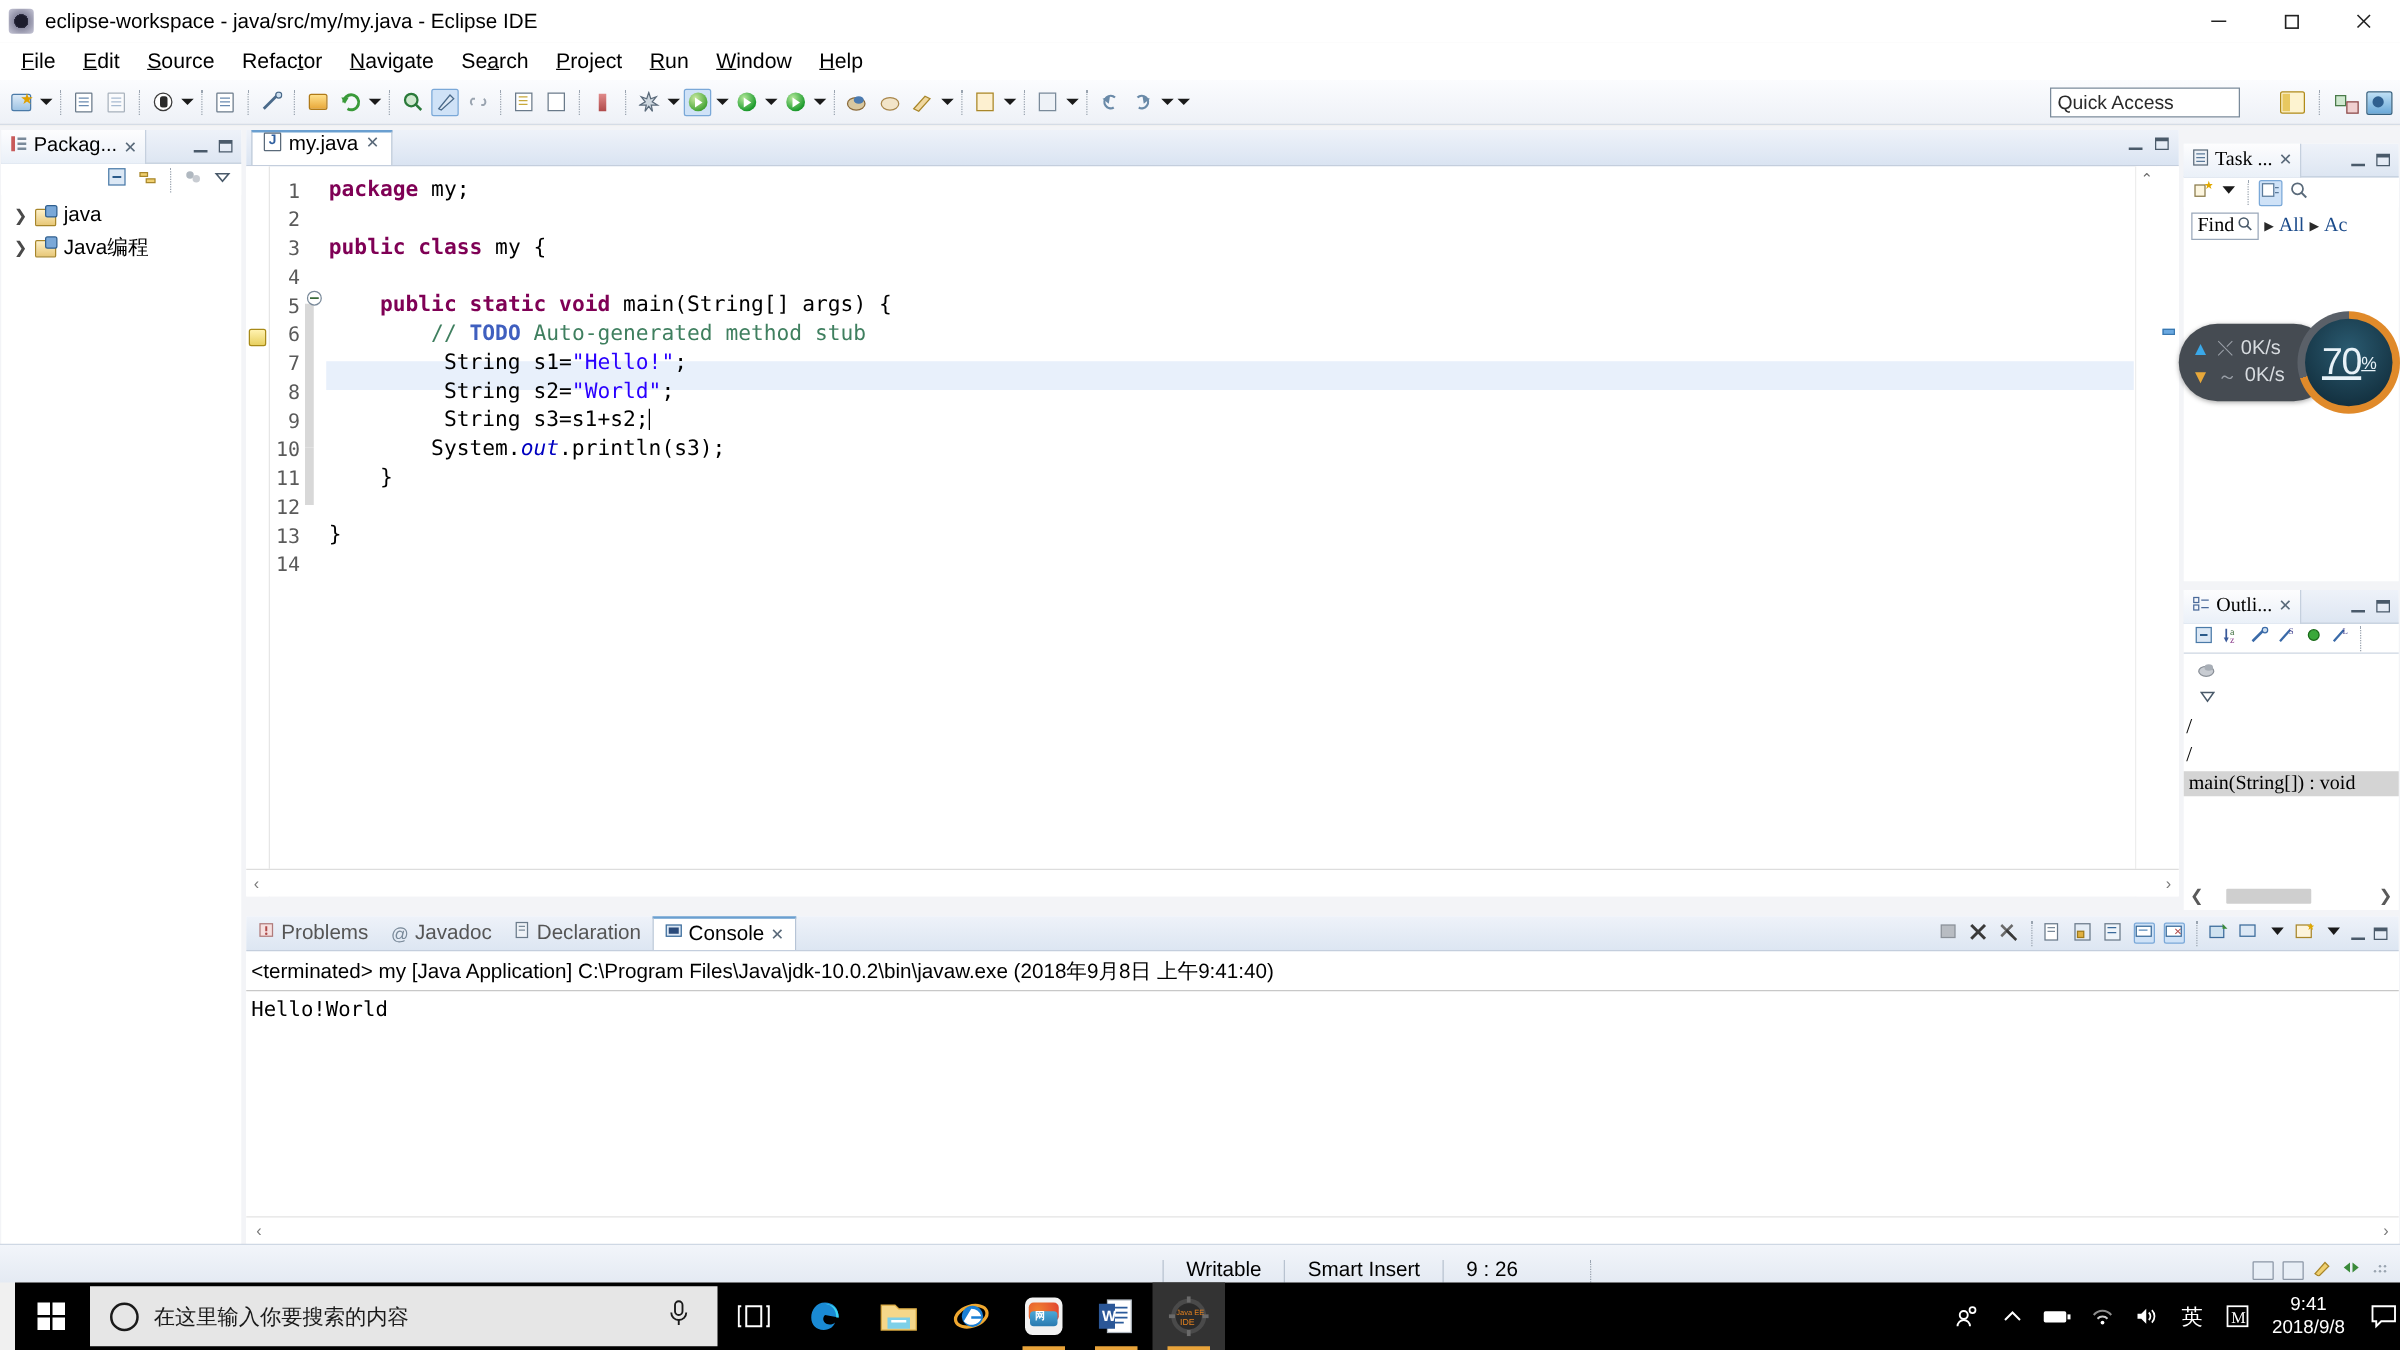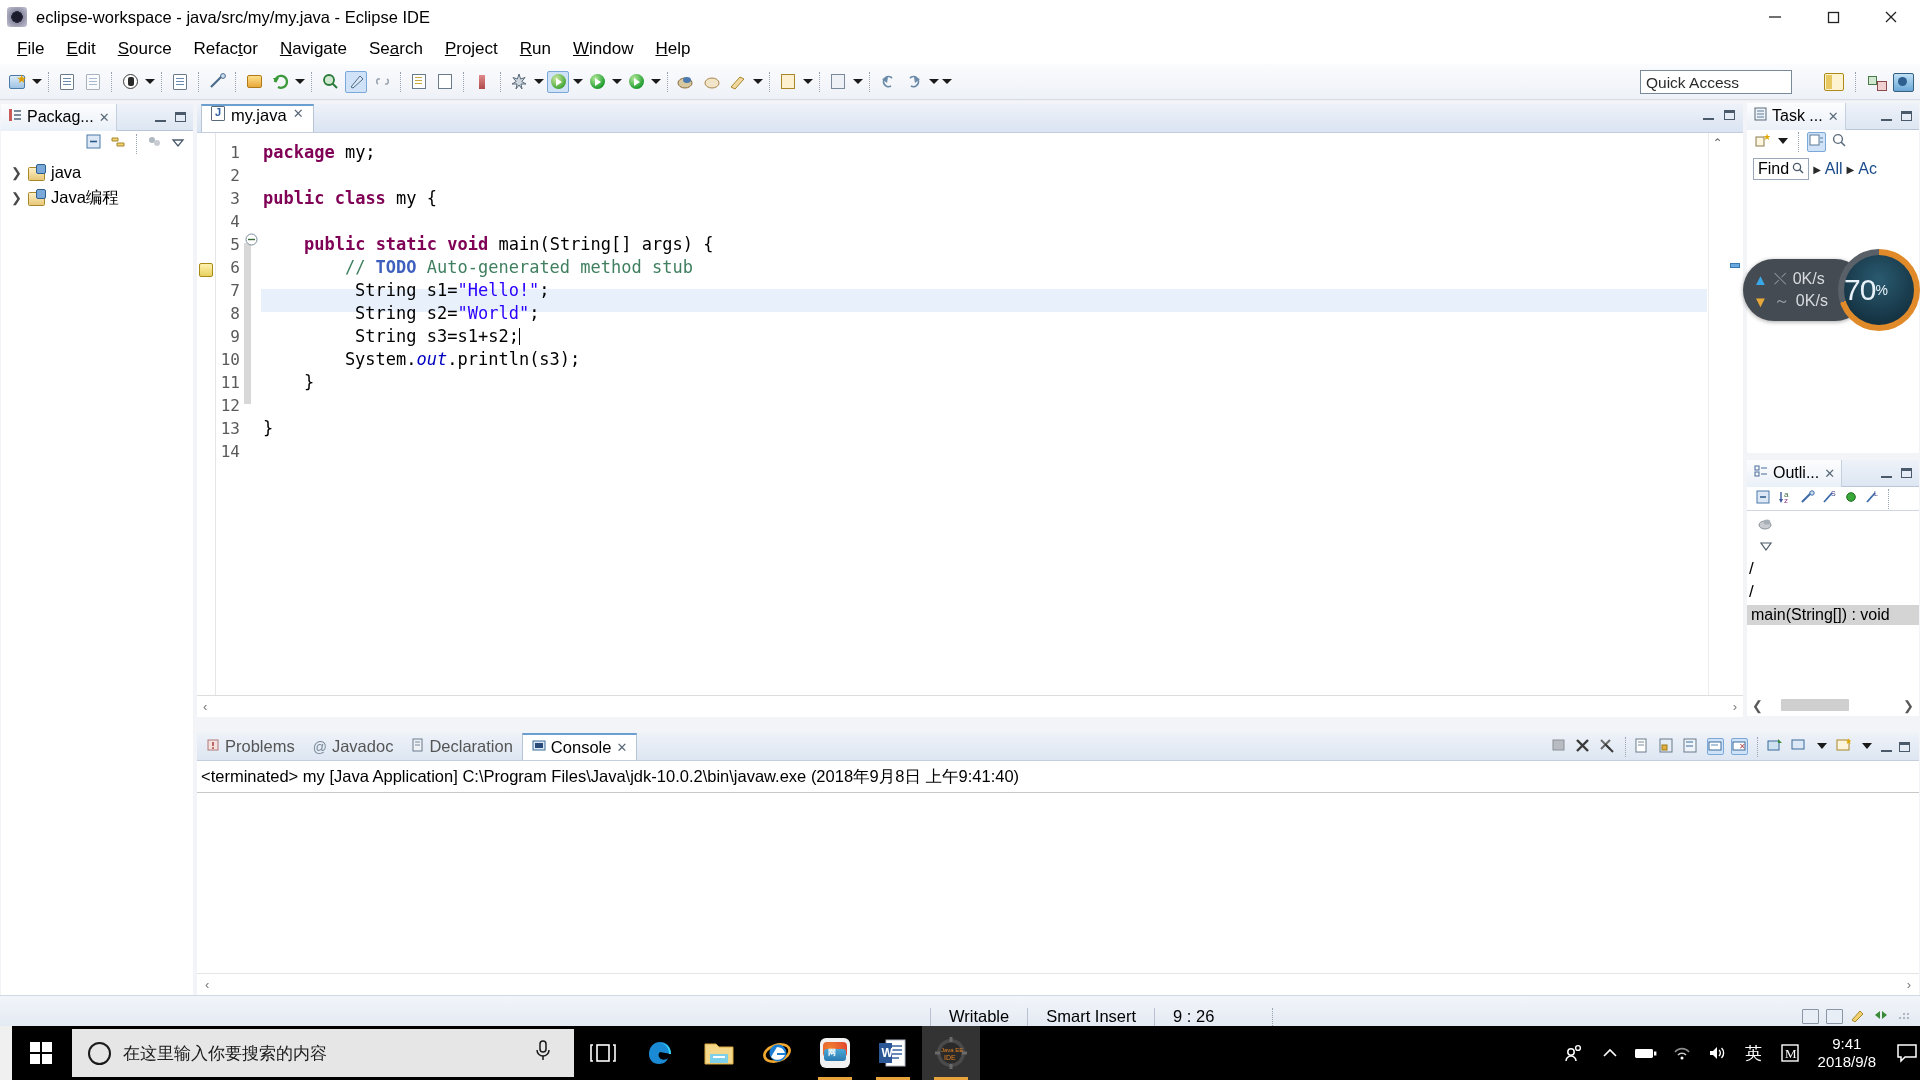--- a/index.html
+++ b/index.html
@@ -143,21 +143,21 @@
   .ed-vscroll { position:absolute; right:18px; top:0; width:17px; height:100%; background:#fff; border-left:1px solid #ededed;}
   .ed-vscroll .sbtn { width:17px; height:20px; display:flex;align-items:center;justify-content:center;color:#6a6a6a;font-size:12px;}
   .ed-overview { position:absolute; right:0; top:0; width:18px; height:100%; background:#fff; }
   .ov-mark { position:absolute; right:3px; width:10px; height:5px; background:#6aa8e0; border:1px solid #3a78b0;}
   .ed-hscroll { position:absolute; left:0; bottom:0; width:100%; height:22px; background:#fff; border-top:1px solid #ddd; display:flex; align-items:center; justify-content:space-between; padding:0 6px; color:#7a7a7a; font-size:13px;}
 
   .chbar { position:absolute; left:47px; width:7px; background:#d8d8d8; }
   .warn-ico { position:absolute; left:2px; width:14px; height:14px; background:linear-gradient(#fff2b0,#e8d060); border:1px solid #a88a18; border-radius:2px;}
 
   
-  .right-col { position:absolute; left:1747px; top:2px; width:172px; height:613px; }
+  .right-col { position:absolute; left:1747px; top:14px; width:172px; height:613px;font-family:Liberation Serif, serif; }
   .task-panel { position:absolute; left:0; top:0; width:172px; height:350px; background:#fff; }
   .task-toolbar { height:24px; display:flex; align-items:center; gap:6px; padding-left:7px; background:#fff;}
   .task-find { margin:4px 0 0 6px; display:flex; align-items:center; gap:4px; font-size:16px;}
   .findbox { border:1px solid #9aa8ba; background:#fff; padding:1px 4px; display:flex; align-items:center; gap:3px; }
   .tlink { color:#1a4a8a; }
   .tcaret { color:#2a2a2a; font-size:10px;}
   .outline-panel { position:absolute; left:0; top:357px; width:172px; height:256px; background:#fff; }
   .ol-toolbar { height:24px; display:flex; align-items:center; gap:7px; padding-left:9px;border-bottom:1px solid #cdd6e2;}
   .ol-body { font-size:16px; padding-top:6px; position:relative;}
   .ol-sel { background:#d4d4d4; padding:1px 4px; font-size:16px; white-space:nowrap; overflow:hidden; }
@@ -175,22 +175,22 @@
   .perf-up { color:#3aa8e8; font-size:15px; }
   .perf-dn { color:#e8a83a; font-size:15px; }
   .perf-gauge {
     position:absolute; left:1838px; top:148px; width:82px; height:82px; border-radius:50%;
     background: conic-gradient(#e08a2a 0deg 252deg, #5a6068 252deg 360deg);
     display:flex; align-items:center; justify-content:center; z-index:41;
   }
   .perf-gauge-in {
     width:70px; height:70px; border-radius:50%;
     background: radial-gradient(circle at 50% 35%, #2a5a70, #13303f 80%);
-    display:flex; align-items:center; justify-content:flex-start; color:#e8f2f8;
-    font-size:30px; letter-spacing:-1px;
+    display:flex; align-items:center; justify-content:center; color:#e8f2f8;
+    font-size:30px; letter-spacing:-1px;text-decoration:underline;
   }
   .perf-gauge-in sup { font-size:14px; }
 
   
   .console-area { position:absolute; left:197px; top:632px; width:1722px; height:262px; background:#fff; }
   .cons-tabbar { height:27px; background:linear-gradient(#eef2f9,#dde6f2); display:flex; align-items:center; position:relative; }
   .cons-tab { height:27px; display:flex; align-items:center; gap:5px; padding:0 9px; font-size:16.5px; color:#555; }
   .cons-tab.active { background:#fff; color:#000; border:1px solid #b6c4d6; border-bottom:none; border-top:2px solid #6a9fd0;}
   .cons-tools { margin-left:auto; display:flex; align-items:center; gap:7px; padding-right:9px; }
   .ct-ico { width:17px; height:17px; position:relative; }
@@ -836,20 +836,21 @@
             <svg width="14" height="12">
                 <polygon points="2,3 12,3 7,9" fill="#1a1a1a"></polygon>
               </svg>
           </span>
           <span class="mm-min"></span>
           <span class="mm-max"></span>
         </div>
       </div>
       <div class="cons-body">
         <div class="cons-head">&lt;terminated&gt; my [Java Application] C:\Program Files\Java\jdk-10.0.2\bin\javaw.exe (2018年9月8日 上午9:41:40)</div>
+        <div class="cons-out">Hello!World</div>
         <div class="cons-hscroll">
           <span>‹</span>
           <span>›</span>
         </div>
       </div>
     </div>
   </div>
 
   <div class="statusbar">
     <div style="width:930px;"></div>

